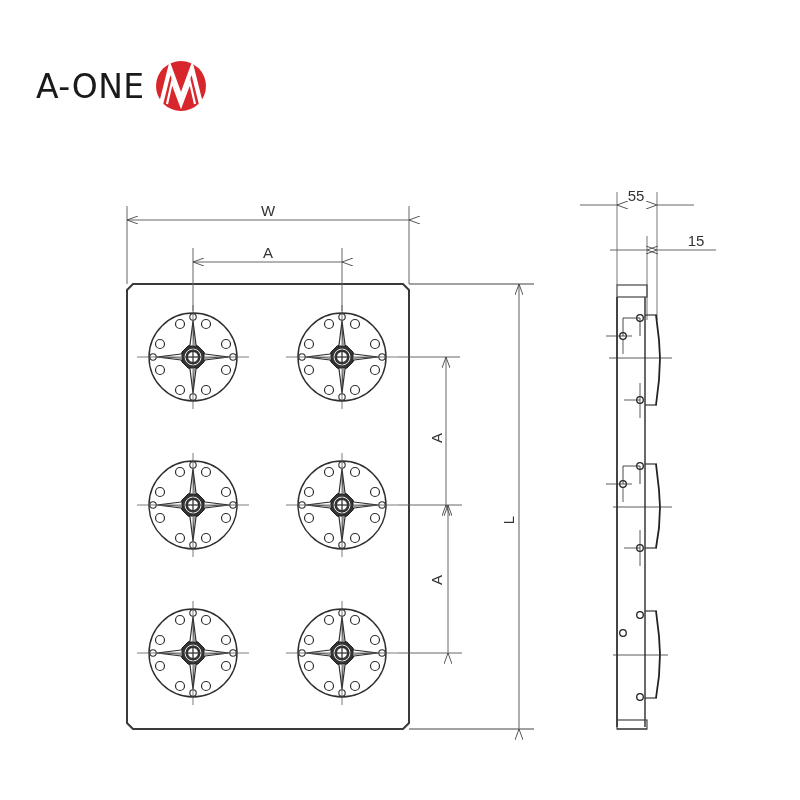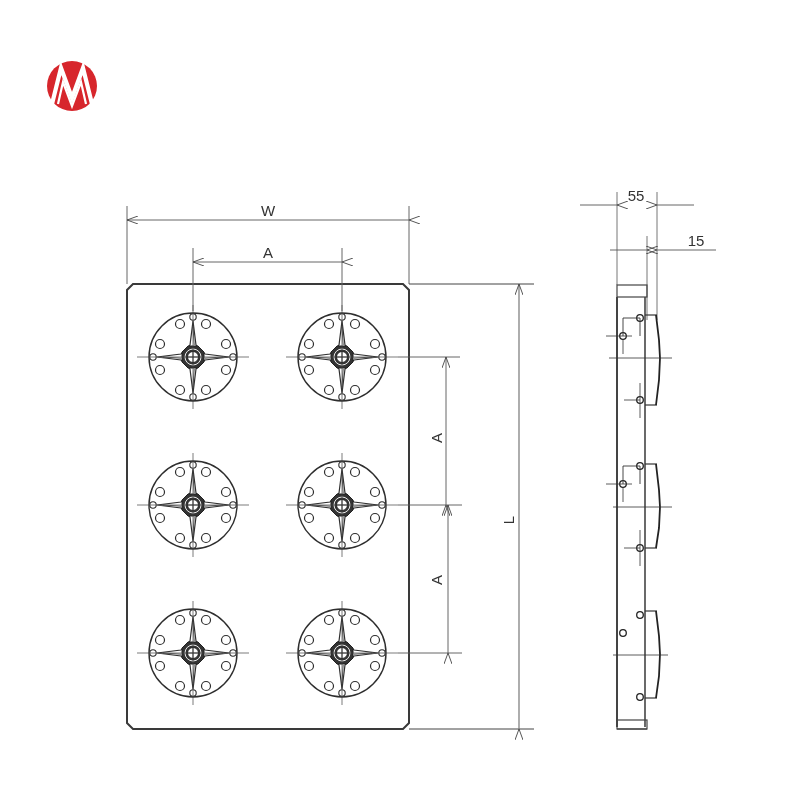--- a/index.html
+++ b/index.html
@@ -7,20 +7,21 @@
     .logo { position: absolute; left: 36px; top: 58px; height: 56px; display: flex; align-items: center; }
     .logo-text { font-family: "DejaVu Sans", "Liberation Sans", sans-serif; font-size: 33px; letter-spacing: 0.5px; color: #1a1a1a; font-weight: 400; }
     .logo-mark { margin-left: 10px; width: 52px; height: 52px; }
     svg.drawing { position: absolute; left: 0; top: 0; }
     .dimtext { font-family: "Liberation Sans", "DejaVu Sans", sans-serif; font-size: 15px; fill: #333; }
   </style>
 </head>
 <body>
 
 <div class="logo">
+  <span class="logo-text">A-ONE</span>
   <svg class="logo-mark" viewBox="0 0 52 52">
     <circle cx="26" cy="26" r="25" fill="#d7262c"></circle>
     <polyline points="6,44 15,8 26,38 37,8 46,44" fill="none" stroke="#ffffff" stroke-width="4.2" stroke-linejoin="miter"></polyline>
     <polyline points="12,44 17,22 26,46 35,22 40,44" fill="none" stroke="#ffffff" stroke-width="2.2"></polyline>
   </svg>
 </div>
 
 <svg class="drawing" width="800" height="800" viewBox="0 0 800 800">
   <defs>
     <g id="chuck">

